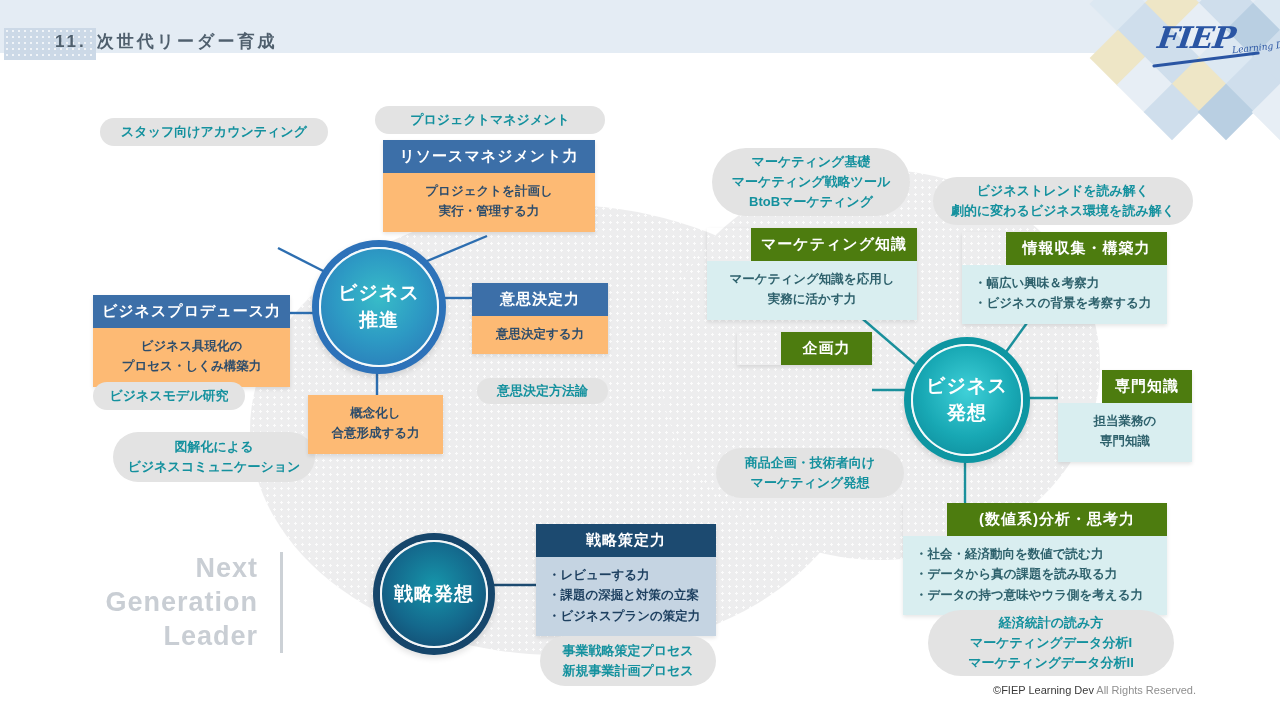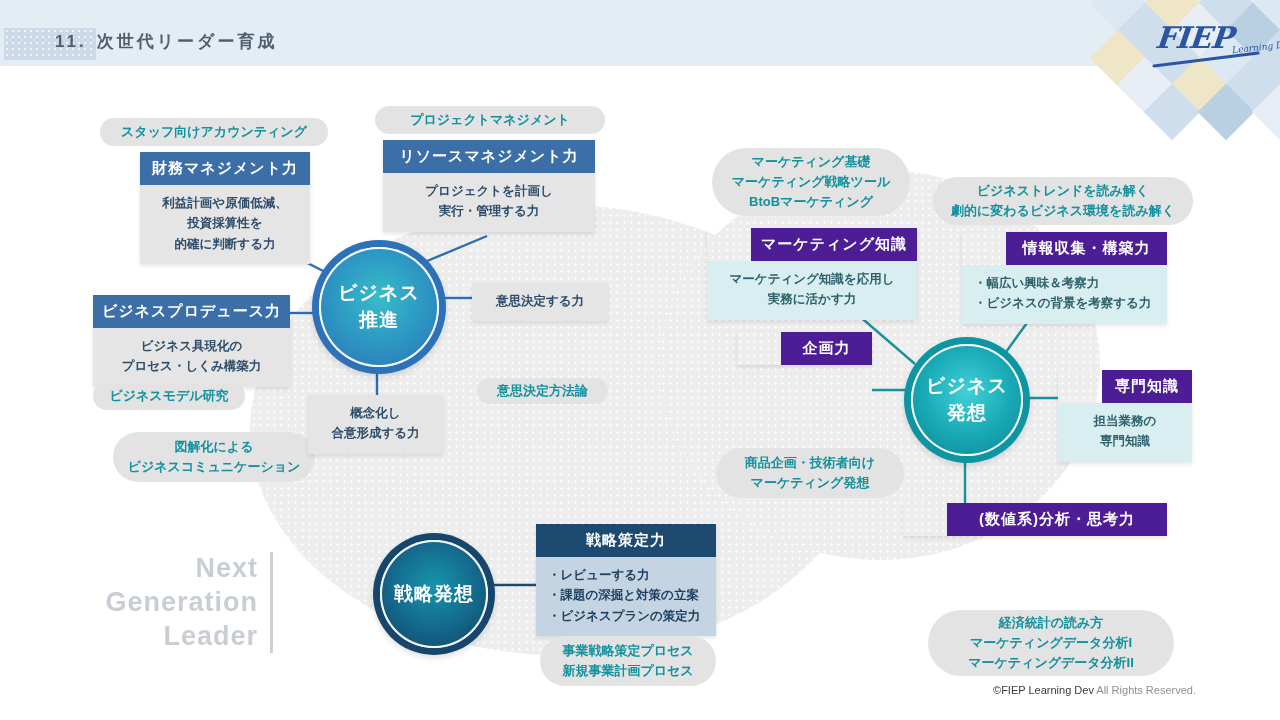--- a/index.html
+++ b/index.html
@@ -1,21 +1,21 @@
 <!DOCTYPE html>
 <html><head>
 <meta charset="utf-8">
 <style>
   html,body{margin:0;padding:0;}
   #stage{
     position:relative;width:1280px;height:720px;background:#ffffff;overflow:hidden;
     font-family:"Liberation Sans","DejaVu Sans",sans-serif;
   }
   
-  .header-band{position:absolute;left:0;top:0;width:1280px;height:66px;background:#e4ecf4;}
+  .header-band{position:absolute;left:0;top:0;width:1280px;height:53px;background:#e4ecf4;}
   .header-num-box{
     position:absolute;left:4px;top:28px;width:92px;height:32px;background:#ccd9e7;
     background-image:radial-gradient(rgba(255,255,255,.7) 1px,transparent 1px);background-size:6px 6px;
   }
   .header-title-row{position:absolute;left:55px;top:30px;font-size:17px;font-weight:bold;color:#4f5f6d;letter-spacing:3px;white-space:nowrap;}
   .header-num{margin-right:10px;}
   
   .diamond{position:absolute;width:40px;height:40px;transform:rotate(45deg);}
   .logo{position:absolute;left:1158px;top:20px;width:120px;height:48px;color:#2a55a3;z-index:6;}
   .logo-main{font-family:"DejaVu Serif","Liberation Serif",serif;font-style:italic;font-weight:bold;font-size:30px;letter-spacing:-1px;display:inline-block;transform:skewX(-8deg);}
@@ -32,22 +32,22 @@
   .pill{
     position:absolute;z-index:3;background:#e3e3e3;border-radius:999px;
     display:flex;align-items:center;justify-content:center;text-align:center;
     color:#14919e;font-weight:bold;font-size:13px;line-height:1.55;white-space:pre-line;
   }
   
   .box{position:absolute;z-index:3;box-shadow:0 2px 4px rgba(0,0,0,.10);}
   .box-head{font-weight:bold;color:#ffffff;text-align:center;padding:7px 6px;font-size:15px;letter-spacing:1px;}
   .box-body{text-align:center;padding:8px 6px 10px 6px;font-size:12.5px;line-height:1.62;white-space:pre-line;font-weight:bold;}
   .blue  .box-head{background:#3c6fa8;}
-  .blue  .box-body{background:#e5e5e5;color:#2e4d6b;}
-  .teal  .box-head{background:#4c1d95;margin-left:44px;}
+  .blue  .box-body{background:#fdba74;color:#2e4d6b;}
+  .teal  .box-head{background:#4d7c0f;margin-left:44px;}
   .teal  .box-body{background:#d9eef0;color:#2e616c;}
   .navy  .box-head{background:#1c4a70;}
   .navy  .box-body{background:#c5d4e2;color:#1e4060;}
   .box.left-align .box-body{text-align:left;padding-left:12px;}
   
   .circle{
     position:absolute;z-index:4;border-radius:50%;display:flex;align-items:center;justify-content:center;
     color:#fff;font-weight:bold;font-size:19px;line-height:1.4;text-align:center;white-space:pre-line;
     border:2px solid rgba(255,255,255,.95);letter-spacing:1px;
   }
@@ -56,21 +56,21 @@
     background:radial-gradient(circle at 50% 42%,#38bcc8 0%,#2d9ac4 48%,#2a72b6 100%);}
   .circle.idea{width:108px;height:108px;left:911px;top:344px;
     box-shadow:0 0 0 7px #0d96a2,0 3px 6px 7px rgba(0,0,0,.12);
     background:radial-gradient(circle at 50% 42%,#3fd0d8 0%,#18a8b4 55%,#0b8595 100%);}
   .circle.strat{width:104px;height:104px;left:380px;top:540px;
     box-shadow:0 0 0 7px #16466b,0 3px 6px 7px rgba(0,0,0,.12);
     background:radial-gradient(circle at 50% 42%,#1695aa 0%,#14688c 55%,#133f66 100%);}
   
   .watermark{
     position:absolute;left:58px;top:552px;width:200px;z-index:1;
-    text-align:right;border-right:3px solid #ccd1d6;padding-right:12px;
+    text-align:right;border-right:3px solid #ccd1d6;padding-right:22px;
     font-size:27px;font-weight:bold;color:#c9ced4;line-height:1.25;white-space:pre-line;letter-spacing:1px;
   }
   .footer{position:absolute;right:84px;top:684px;font-size:11px;z-index:3;white-space:nowrap;}
   .footer-bold{font-weight:normal;color:#3a3a3a;}
   .footer-rest{color:#8f8f8f;}
 </style>
 </head>
 <body>
 
 <div id="stage">
@@ -126,26 +126,20 @@
       <line x1="1024" y1="398" x2="1058" y2="398"></line>
       <line x1="965" y1="456" x2="965" y2="503"></line>
     </g>
     <g stroke="#1c4a70" stroke-width="2.6">
       <line x1="490" y1="585" x2="536" y2="585"></line>
     </g>
   </svg>
 
   <div class="pill" style="left:100px;top:118px;width:228px;height:28px;">スタッフ向けアカウンティング</div>
 
-  <div class="box blue" style="left:140px;top:152px;width:170px;">
-    <div class="box-head">財務マネジメント力</div>
-    <div class="box-body">利益計画や原価低減、
-投資採算性を
-的確に判断する力</div>
-  </div>
 
   <div class="pill" style="left:375px;top:106px;width:230px;height:28px;">プロジェクトマネジメント</div>
 
   <div class="box blue" style="left:383px;top:140px;width:212px;">
     <div class="box-head">リソースマネジメント力</div>
     <div class="box-body">プロジェクトを計画し
 実行・管理する力</div>
   </div>
 
   <div class="box blue" style="left:93px;top:295px;width:197px;">
@@ -153,20 +147,21 @@
     <div class="box-body">ビジネス具現化の
 プロセス・しくみ構築力</div>
   </div>
 
   <div class="pill" style="left:93px;top:382px;width:152px;height:28px;">ビジネスモデル研究</div>
 
   <div class="pill" style="left:113px;top:432px;width:202px;height:50px;">図解化による
 ビジネスコミュニケーション</div>
 
   <div class="box blue" style="left:472px;top:283px;width:136px;">
+    <div class="box-head">意思決定力</div>
     <div class="box-body">意思決定する力</div>
   </div>
 
   <div class="pill" style="left:477px;top:366px;width:131px;height:26px;margin-top:12px;">意思決定方法論</div>
 
   <div class="box blue" style="left:308px;top:395px;width:135px;">
     <div class="box-body">概念化し
 合意形成する力</div>
   </div>
 
@@ -200,20 +195,23 @@
 マーケティング発想</div>
 
   <div class="box teal" style="left:1058px;top:370px;width:134px;">
     <div class="box-head">専門知識</div>
     <div class="box-body">担当業務の
 専門知識</div>
   </div>
 
   <div class="box teal left-align" style="left:903px;top:503px;width:264px;">
     <div class="box-head">(数値系)分析・思考力</div>
+    <div class="box-body">・社会・経済動向を数値で読む力
+・データから真の課題を読み取る力
+・データの持つ意味やウラ側を考える力</div>
   </div>
 
   <div class="pill" style="left:928px;top:610px;width:246px;height:66px;">経済統計の読み方
 マーケティングデータ分析I
 マーケティングデータ分析II</div>
 
   <div class="circle idea">ビジネス
 発想</div>
 
   <div class="box navy left-align" style="left:536px;top:524px;width:180px;">

